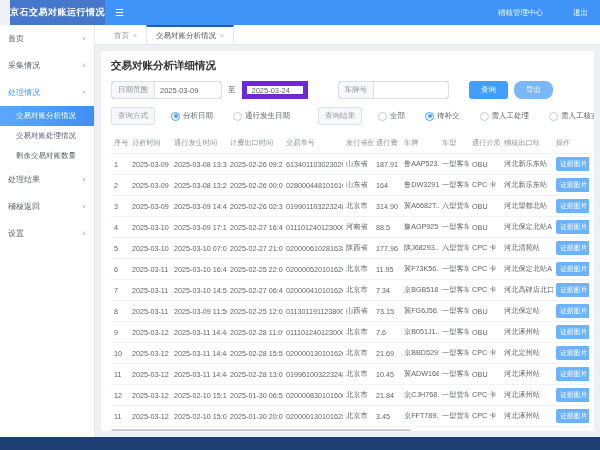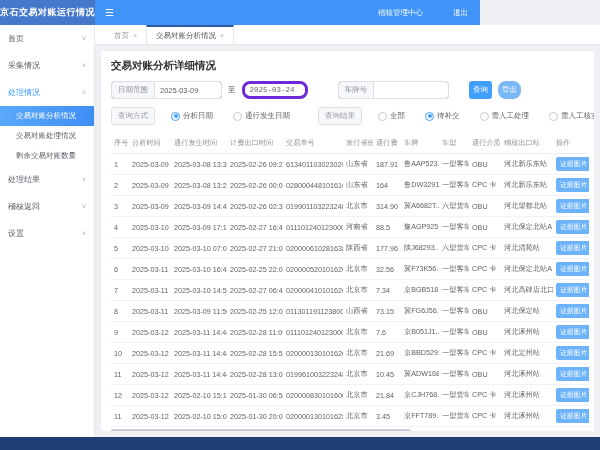--- a/index.html
+++ b/index.html
@@ -1,20 +1,20 @@
 <!DOCTYPE html>
 <html><head>
 <meta charset="utf-8">
 <style>
   * { margin:0; padding:0; box-sizing:border-box; }
   html,body { width:600px; height:450px; overflow:hidden;
     font-family:"Liberation Sans","DejaVu Sans",sans-serif; background:#eef0f4; }
 
   
-  .topbar { display:flex; height:25px; width:480px; }
+  .topbar { display:flex; height:25px; width:600px;padding-left:10px; }
   .logo { width:95px; background:#4578cb; color:#fff; font-size:9px; font-weight:bold;
     display:flex; align-items:center; justify-content:center; letter-spacing:.5px; }
   .topbar-rest { flex:1; background:#4094f7; display:flex; align-items:center; }
   .hamburger { color:#fff; font-size:10px; margin-left:10px; cursor:pointer; }
   .topbar-right { margin-left:auto; display:flex; gap:30px; margin-right:12px; }
   .topbar-link { color:rgba(255,255,255,.95); font-size:7.5px; cursor:pointer; }
 
   
   .app-body { display:flex; height:412px; }
   .sidebar { width:95px; background:#fff; border-right:1px solid #e6e9ef; overflow:hidden; }
@@ -45,23 +45,23 @@
 
   
   .filter-row { display:flex; align-items:center; margin-top:8px; gap:6px; }
   .igroup { display:flex; align-items:stretch; border:1px solid #dcdfe6; border-radius:3px;
     overflow:hidden; background:#ef4444; height:18px; }
   .igroup .prepend { display:flex; align-items:center; padding:0 6px; font-size:7.5px;
     color:#909399; background:#f5f7fa; border-right:1px solid #dcdfe6; white-space:nowrap; }
   .igroup input { border:none; outline:none; font-size:7.5px; color:#606266;
     padding:0 5px; width:66px; font-family:inherit; }
   .to-word { font-size:7.5px; color:#606266; }
-  .box-input { border:3px solid #6d28d9; border-radius:8px; height:18px; font-size:7.5px;
-    color:#606266; padding:0 5px; width:66px; outline:none; font-family:Liberation Mono, monospace; }
-  .btn { border:none; border-radius:3px; color:#fff; font-size:7.5px; padding:0 4px;
+  .box-input { border:5px solid #6d28d9; border-radius:0; height:18px; font-size:7.5px;
+    color:#606266; padding:0 5px; width:66px; outline:none; font-family:Liberation Sans, sans-serif; }
+  .btn { border:none; border-radius:3px; color:#fff; font-size:7.5px; padding:0 12px;
     height:18px; cursor:pointer; font-family:inherit; }
   .btn-query { background:#409eff; margin-left:14px; }
   .btn-export { background:#7ab8f5;border-radius:8px; }
 
   .radio-row { display:flex; align-items:center; margin-top:8px; gap:12px; }
   .plabel { border:1px solid #dcdfe6; border-radius:3px; background:#f7f8fa; color:#909399;
     font-size:7.5px; padding:3px 6px; white-space:nowrap; }
   .radio-item { display:flex; align-items:center; gap:3px; font-size:7.5px; color:#606266;
     cursor:pointer; margin:0 4px; white-space:nowrap; }
   .rdot { width:9px; height:9px; border:1px solid #c6cad1; border-radius:50%;
@@ -306,21 +306,21 @@
                 <td>河北清苑站</td>
                 <td><button class="evidence-btn">证据图片</button></td>
               </tr>
               <tr>
                 <td>6</td>
                 <td>2025-03-11</td>
                 <td>2025-03-10 16:41:06</td>
                 <td>2025-02-25 22:02:06</td>
                 <td>0200005201016201...</td>
                 <td>北京市</td>
-                <td>32.56</td>
+                <td>11.95</td>
                 <td>冀F73K56...</td>
                 <td>一型客车</td>
                 <td>CPC 卡</td>
                 <td>河北保定北站A</td>
                 <td><button class="evidence-btn">证据图片</button></td>
               </tr>
               <tr>
                 <td>7</td>
                 <td>2025-03-11</td>
                 <td>2025-03-10 14:56:34</td>

